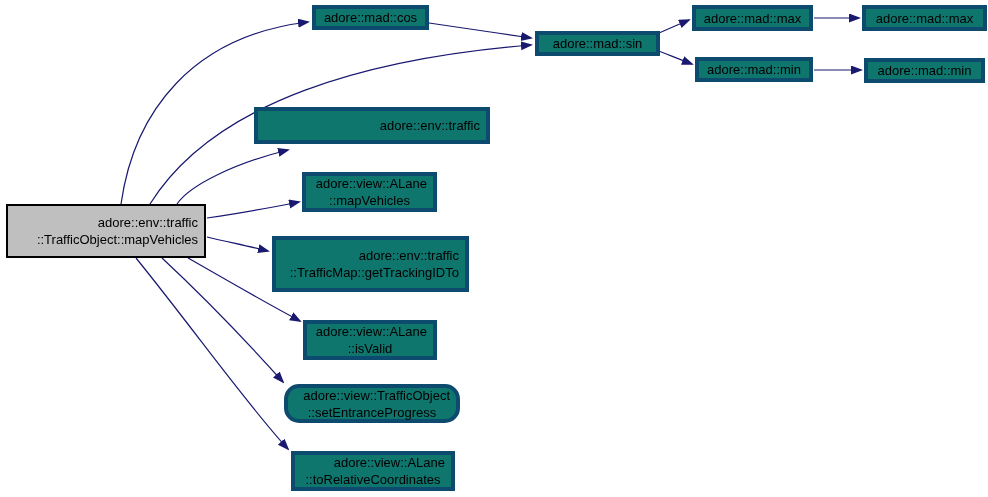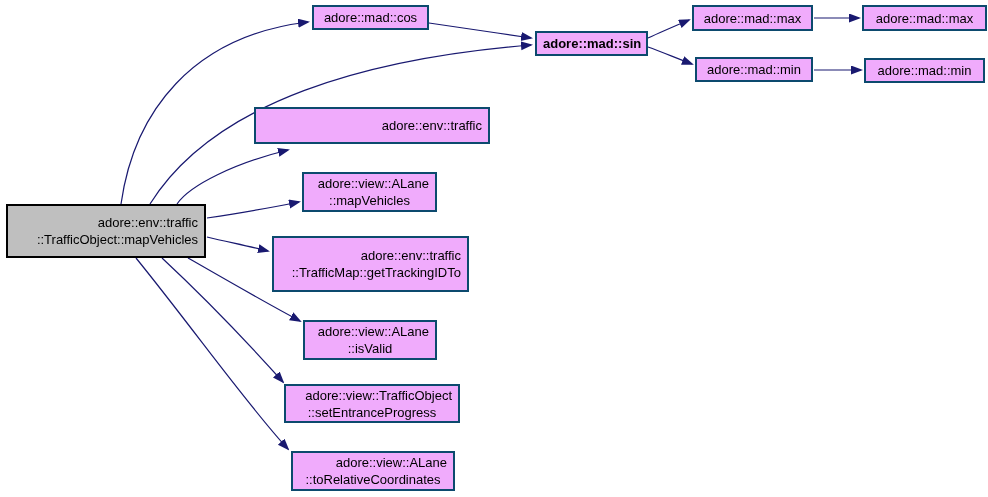--- a/index.html
+++ b/index.html
@@ -13,22 +13,22 @@
   }
   svg.edge-layer {
     position: absolute;
     left: 0; top: 0;
     width: 988px; height: 497px;
     pointer-events: none;
   }
   .node {
     position: absolute;
     box-sizing: border-box;
-    background: #f0abfc;
-    border: 2px solid #0c4a6e;
+    background: #0f766e;
+    border: 4px solid #0c4a6e;
     color: #000000;
     font-size: 13px;
     line-height: 17px;
     display: flex;
     flex-direction: column;
     justify-content: center;
     padding: 1px 6px;
     white-space: nowrap;
     cursor: pointer;
   }
@@ -67,21 +67,21 @@
       </g>
   </svg>
 
 <div class="node hl" style="left: 6px; top: 204px; width: 200px; height: 54px;">
       <div class="line left">adore::env::traffic</div>
       <div class="line left">::TrafficObject::mapVehicles</div>
     </div>
     <div class="node" style="left: 312px; top: 5px; width: 117px; height: 25px;">
       <div class="line center">adore::mad::cos</div>
     </div>
-    <div class="node" style="left: 535px; top: 31px; width: 113px; height: 25px; font-weight: bold;">
+    <div class="node" style="left: 535px; top: 31px; width: 125px; height: 25px;">
       <div class="line center">adore::mad::sin</div>
     </div>
     <div class="node" style="left: 692px; top: 5px; width: 121px; height: 26px;">
       <div class="line center">adore::mad::max</div>
     </div>
     <div class="node" style="left: 862px; top: 5px; width: 125px; height: 26px;">
       <div class="line center">adore::mad::max</div>
     </div>
     <div class="node" style="left: 695px; top: 57px; width: 118px; height: 25px;">
       <div class="line center">adore::mad::min</div>
@@ -97,21 +97,21 @@
       <div class="line center">::mapVehicles</div>
     </div>
     <div class="node" style="left: 272px; top: 236px; width: 197px; height: 56px;">
       <div class="line left">adore::env::traffic</div>
       <div class="line left">::TrafficMap::getTrackingIDTo</div>
     </div>
     <div class="node" style="left: 303px; top: 320px; width: 134px; height: 40px;">
       <div class="line left">adore::view::ALane</div>
       <div class="line center">::isValid</div>
     </div>
-    <div class="node" style="left: 284px; top: 384px; width: 176px; height: 39px;">
+    <div class="node" style="left: 284px; top: 384px; width: 176px; height: 39px; border-radius: 15px;">
       <div class="line left">adore::view::TrafficObject</div>
       <div class="line center">::setEntranceProgress</div>
     </div>
     <div class="node" style="left: 291px; top: 451px; width: 164px; height: 40px;">
       <div class="line left">adore::view::ALane</div>
       <div class="line center">::toRelativeCoordinates</div>
     </div>
   </div>
 
 </body></html>

